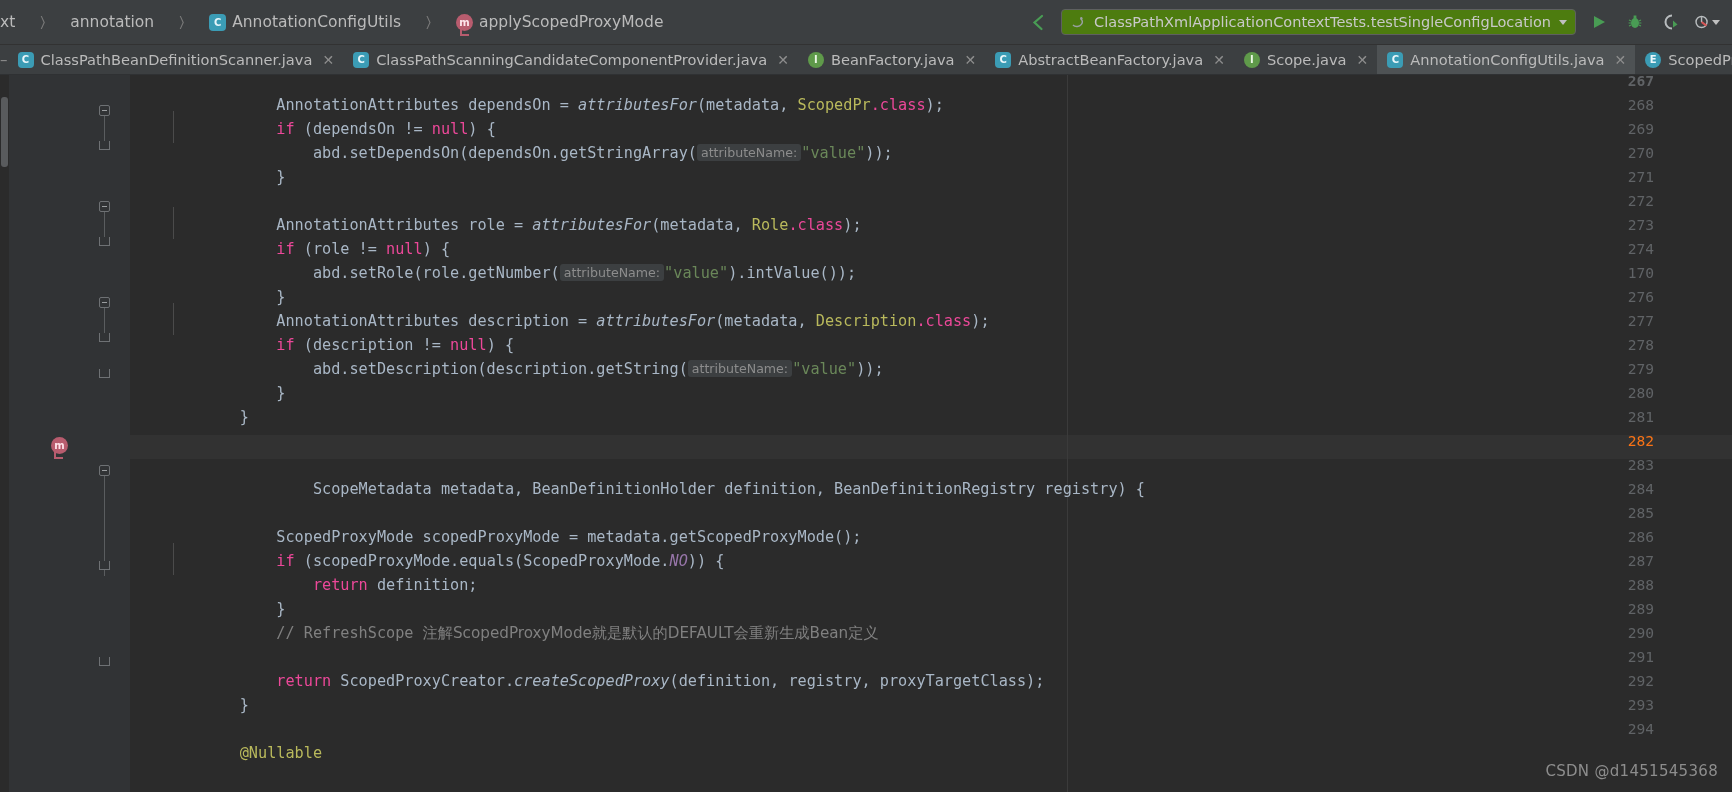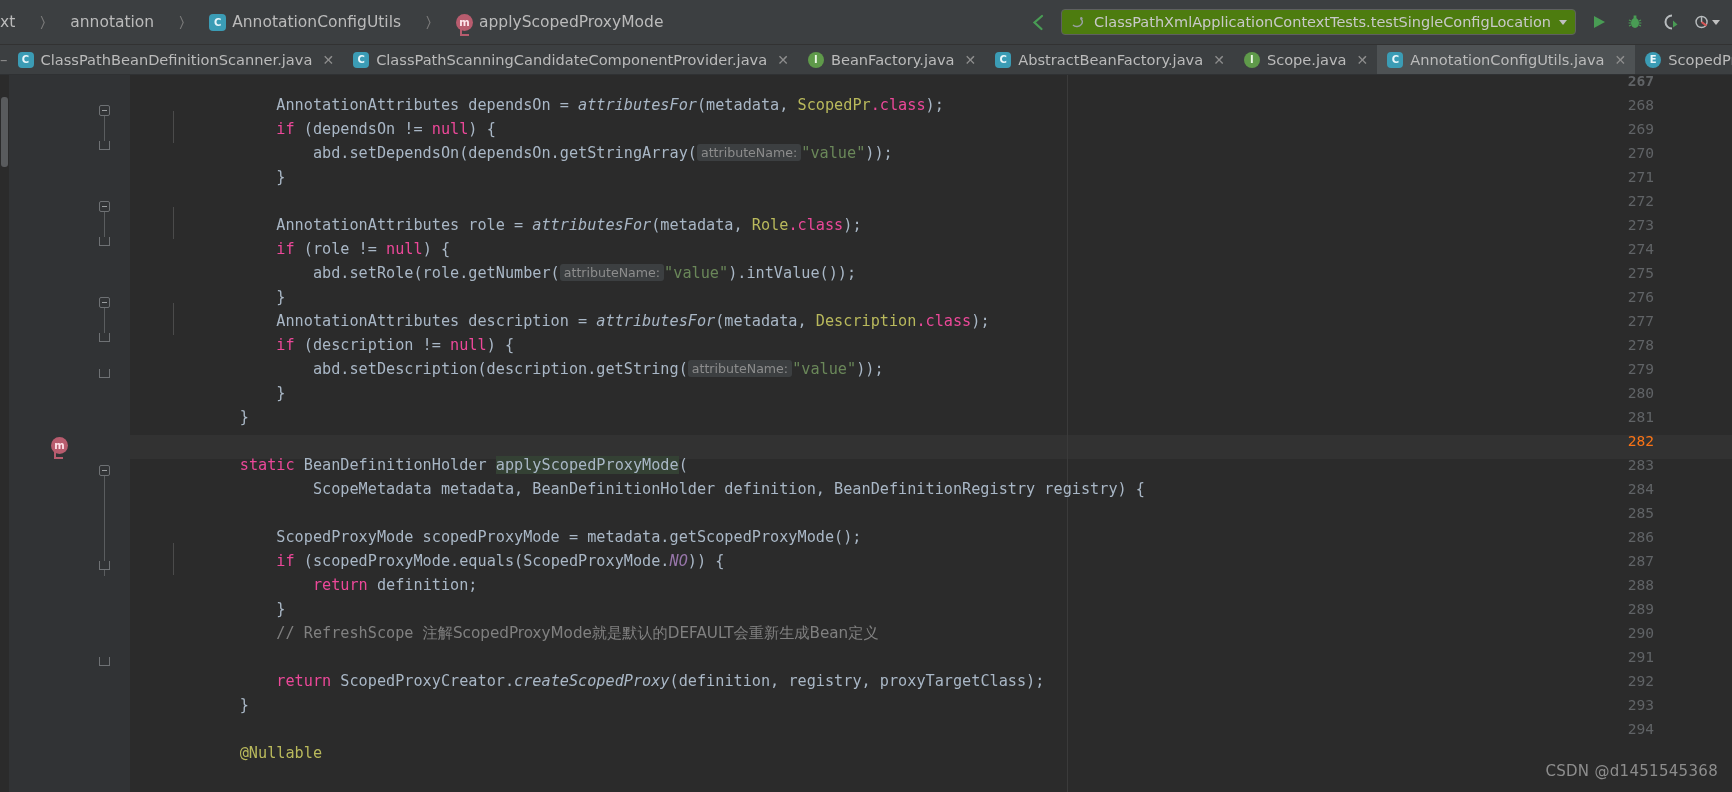--- a/index.html
+++ b/index.html
@@ -301,21 +301,21 @@
 
     <div id="linenums">
         <div class="linenum" style="top: -6px; font-weight: bold;">267</div>
         <div class="linenum" style="top: 18px;">268</div>
         <div class="linenum" style="top: 42px;">269</div>
         <div class="linenum" style="top: 66px;">270</div>
         <div class="linenum" style="top: 90px;">271</div>
         <div class="linenum" style="top: 114px;">272</div>
         <div class="linenum" style="top: 138px;">273</div>
         <div class="linenum" style="top: 162px;">274</div>
-        <div class="linenum" style="top: 186px;">275</div>
+        <div class="linenum" style="top: 186px;">170</div>
         <div class="linenum" style="top: 210px;">276</div>
         <div class="linenum" style="top: 234px;">277</div>
         <div class="linenum" style="top: 258px;">278</div>
         <div class="linenum" style="top: 282px;">279</div>
         <div class="linenum" style="top: 306px;">280</div>
         <div class="linenum" style="top: 330px;">281</div>
         <div class="linenum" style="top: 354px; color: #f97316;">282</div>
         <div class="linenum" style="top: 378px;">283</div>
         <div class="linenum" style="top: 402px;">284</div>
         <div class="linenum" style="top: 426px;">285</div>
@@ -410,23 +410,20 @@
       <div class="ln" style="top:282px;">
         <span>        }</span>
       </div>
 
       <div class="ln" style="top:306px;">
         <span>    }</span>
       </div>
 
       <div class="ln" style="top:330px;"><span> </span></div>
 
-      <div class="ln" style="top:354px;">
-        <span>    </span><span class="kw">static</span><span> BeanDefinitionHolder </span><span class="caret"></span><span class="ident-hl">applyScopedProxyMode</span><span>(</span>
-      </div>
 
       <div class="ln" style="top:378px;">
         <span>            ScopeMetadata metadata, BeanDefinitionHolder definition, BeanDefinitionRegistry registry) {</span>
       </div>
 
       <div class="ln" style="top:402px;"><span> </span></div>
 
       <div class="ln" style="top:426px;">
         <span>        ScopedProxyMode scopedProxyMode = metadata.getScopedProxyMode();</span>
       </div>

